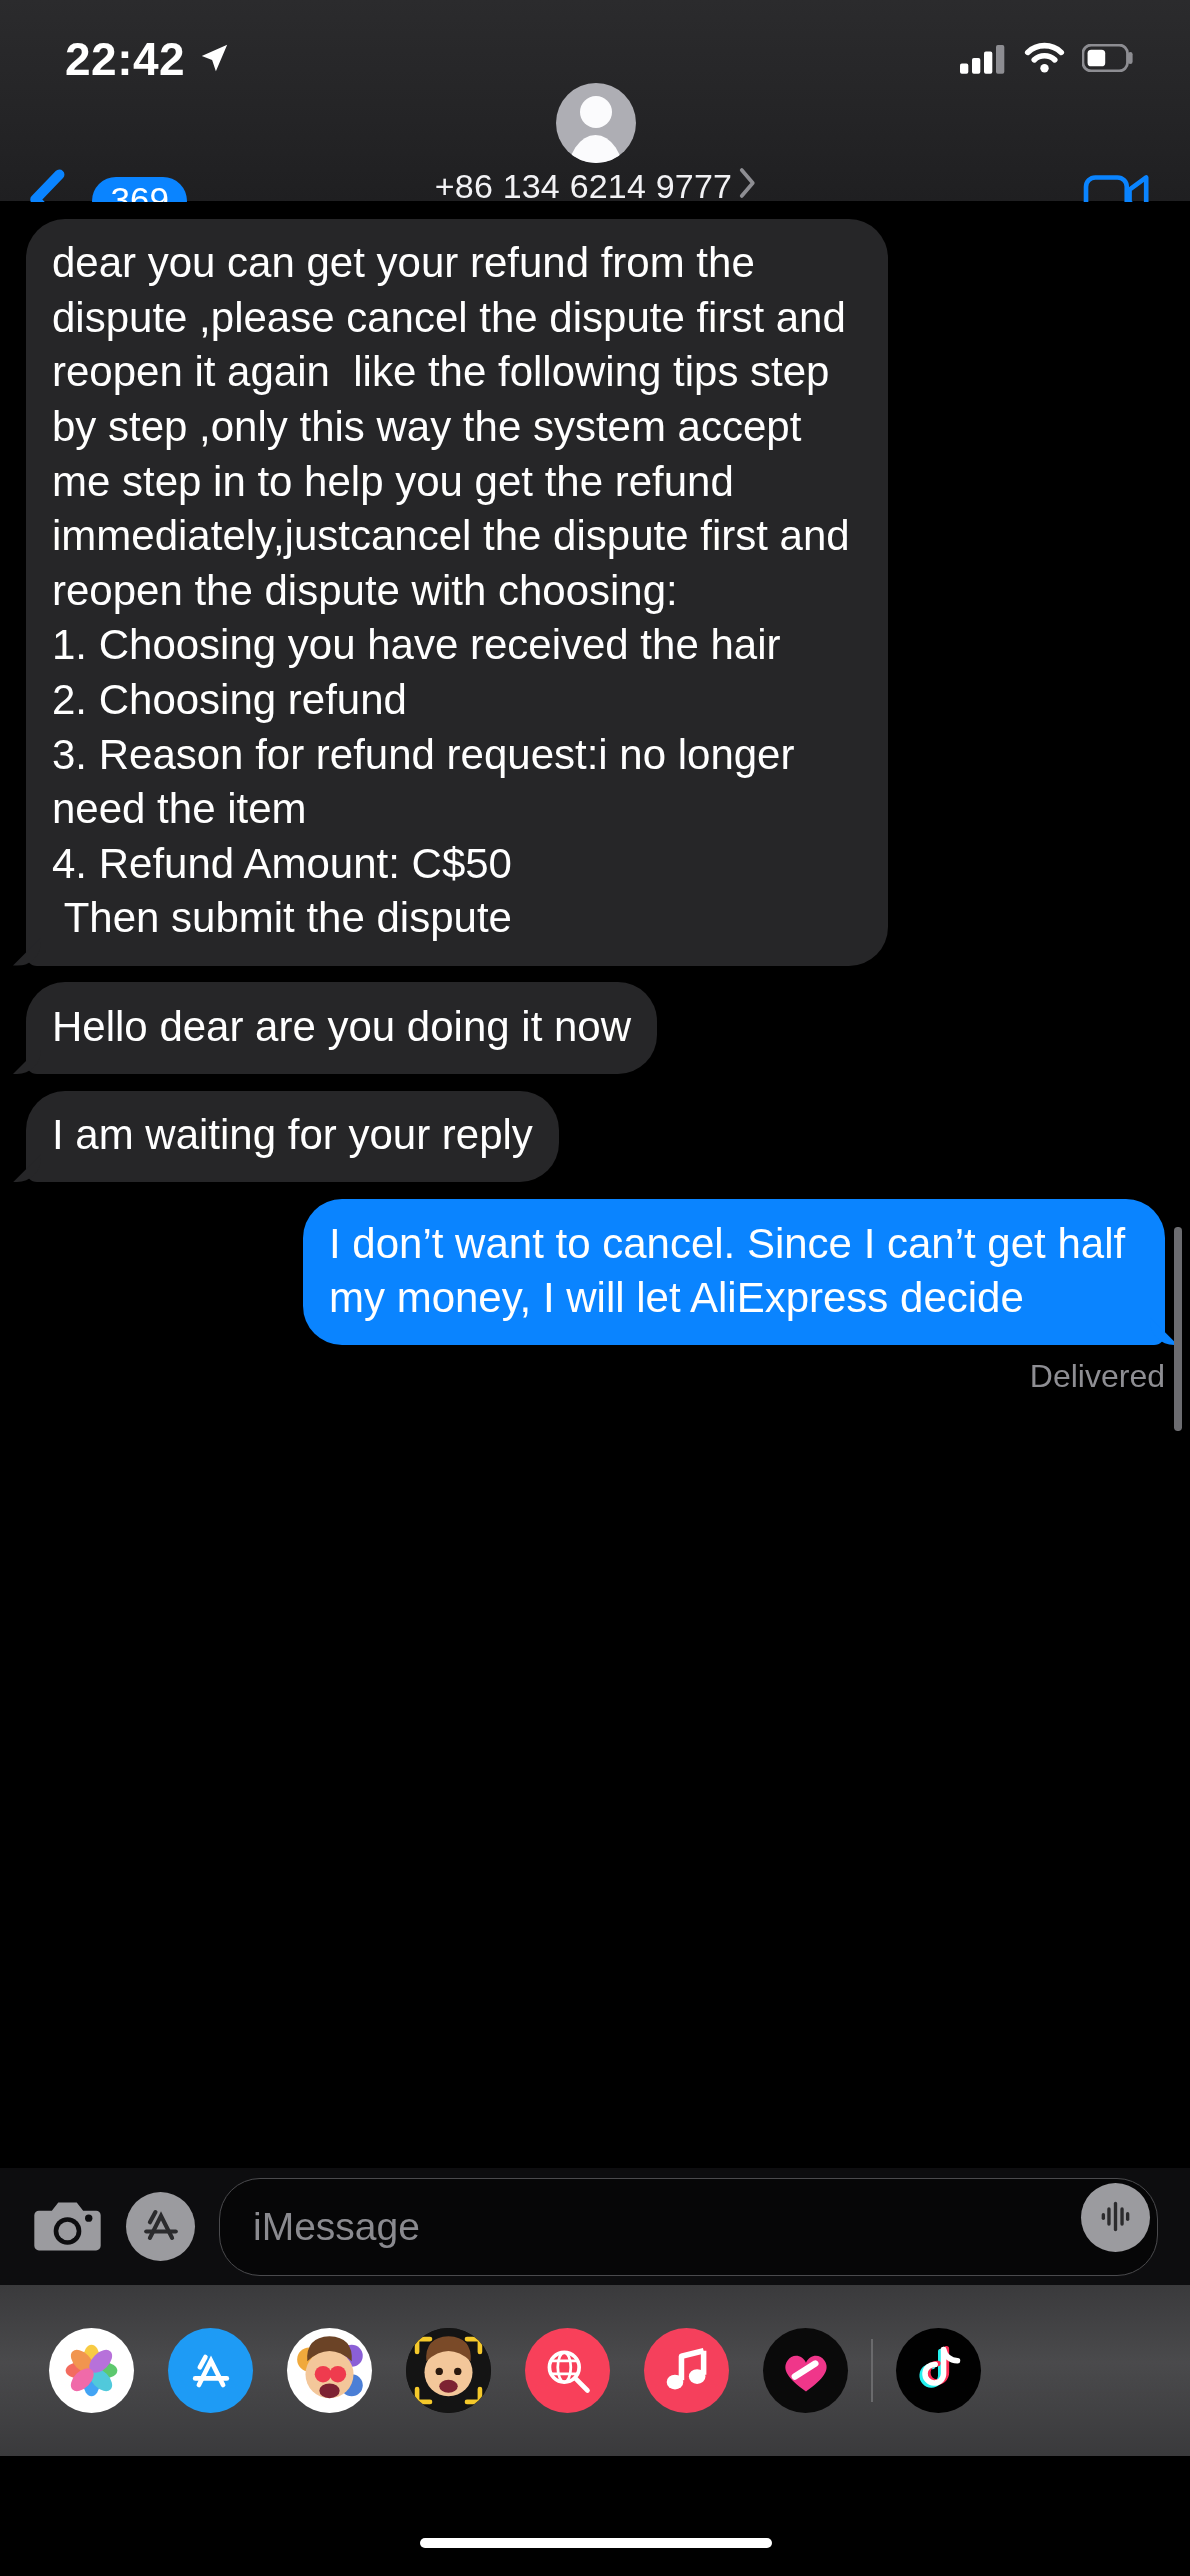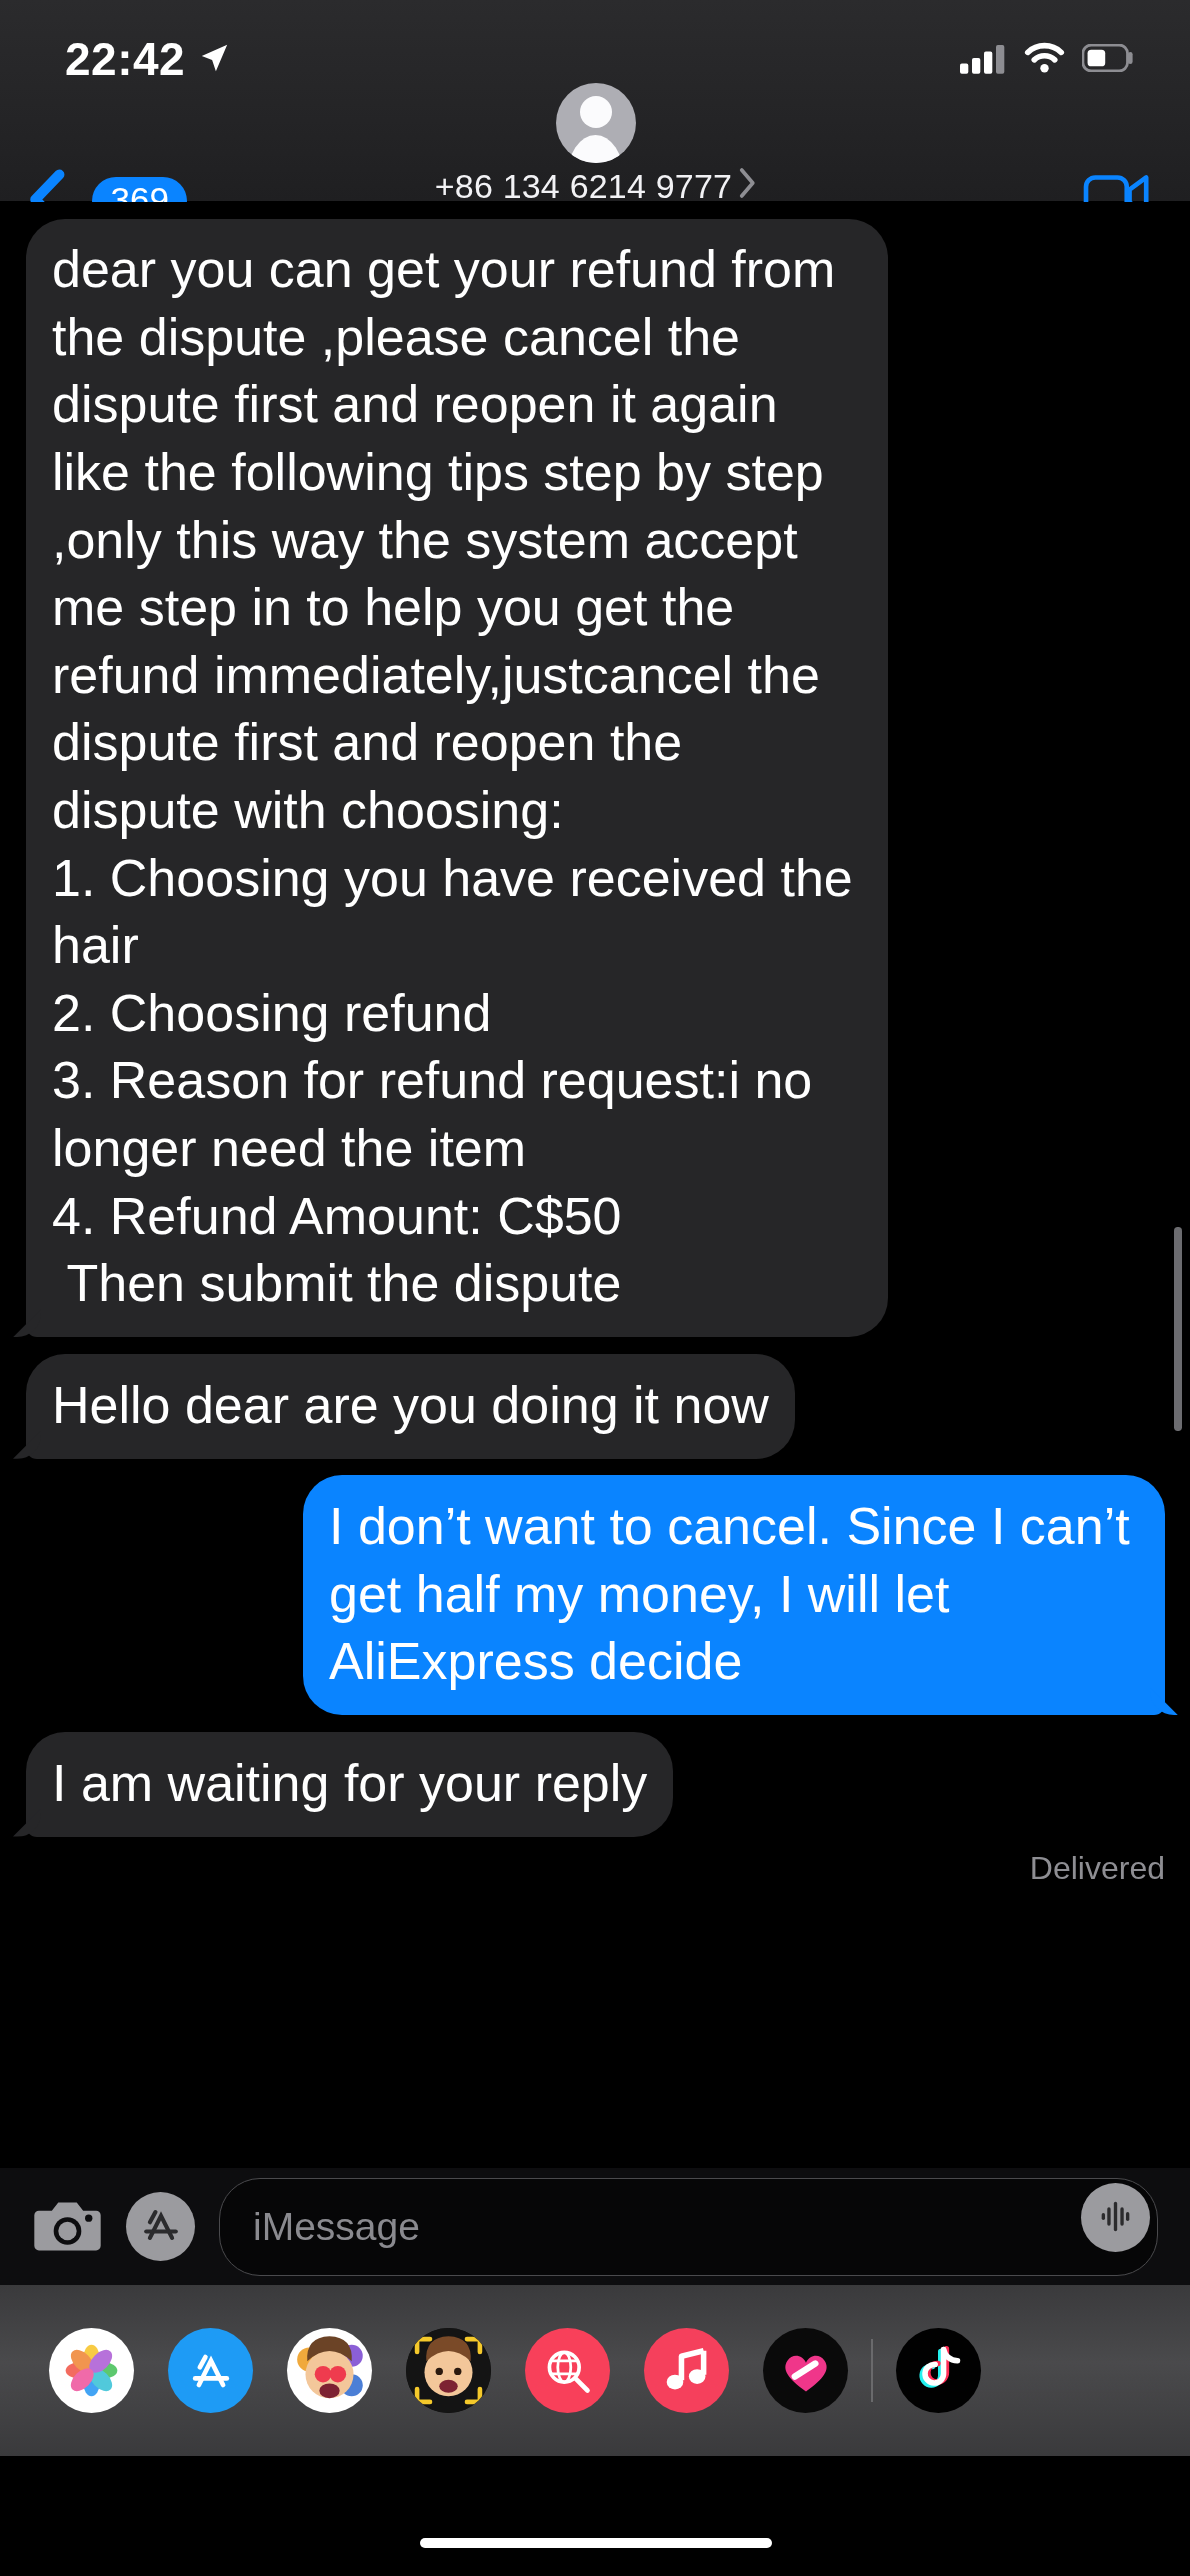--- a/index.html
+++ b/index.html
@@ -62,21 +62,21 @@
   .thread{
     position:absolute; top:202px; left:0; width:1191px; height:1966px;
     background:#000; overflow:hidden;
   }
   .bubble-row{ display:flex; width:100%; padding:0 26px; margin-top:16.7px; }
   .bubble-row.in{ justify-content:flex-start; }
   .bubble-row.out{ justify-content:flex-end; }
   .bubble{
     position:relative; max-width:862px;
     padding:17.6px 26px 19.5px; border-radius:39px;
-    font-size:52px; line-height:1.30; color:#fff;
+    font-size:42px; line-height:1.30; color:#fff;
     white-space:pre-wrap; word-wrap:break-word;
   }
   .bubble.in{ background:#262628; border-bottom-left-radius:11px; }
   .bubble.out{ background:#0a84ff; border-bottom-right-radius:11px; }
   .bubble.in::after{
     content:""; position:absolute; left:-13px; bottom:0;
     width:28px; height:28px; background:#262628;
     border-bottom-right-radius:24px;
     clip-path:polygon(100% 0,100% 100%,0 100%);
   }
@@ -245,26 +245,26 @@
 3. Reason for refund request:i no longer need the item
 4. Refund Amount: C$50
  Then submit the dispute</div>
     </div>
 
 
     <div class="bubble-row in">
       <div class="bubble in">Hello dear are you doing it now</div>
     </div>
 
+    <div class="bubble-row in">
+      <div class="bubble in">I am waiting for your reply</div>
+    </div>
+
     <div class="bubble-row out">
       <div class="bubble out">I don’t want to cancel. Since I can’t get half my money, I will let AliExpress decide</div>
-    </div>
-
-    <div class="bubble-row in">
-      <div class="bubble in">I am waiting for your reply</div>
     </div>
 
     <div class="delivered">Delivered</div>
 
     <div class="scroll-ind"></div>
   </div>
 
   <div class="inputbar">
 
     <div class="circle-btn camera-btn">

